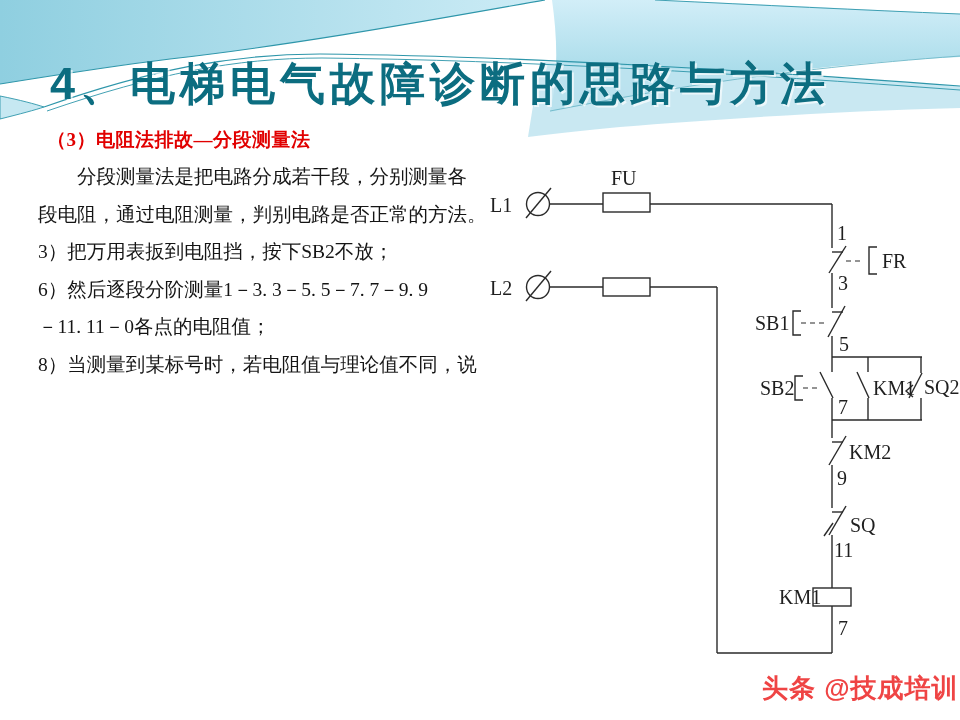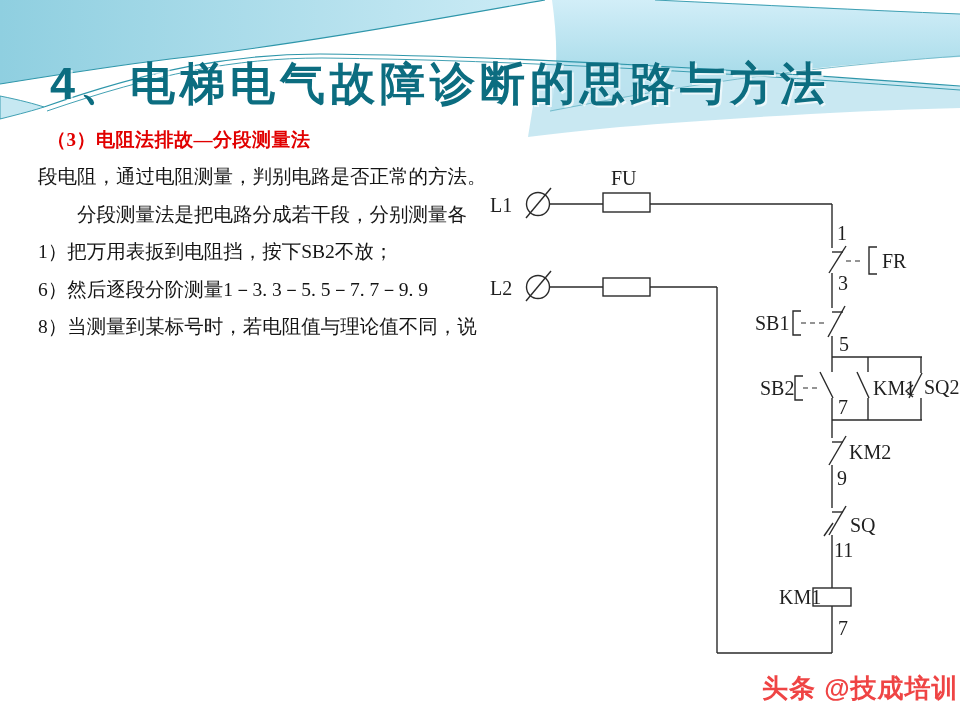--- a/index.html
+++ b/index.html
@@ -63,24 +63,25 @@
     <path d="M47,111 C155,74 235,58 322,58 C522,60 742,74 960,90" fill="none" stroke="#2e96aa" stroke-width="0.9"></path>
     <path d="M655,0 C760,5 860,10 960,14" fill="none" stroke="#2e96aa" stroke-width="0.9"></path>
     <path d="M550,111 C660,90 770,70 960,56" fill="none" stroke="#6db8c8" stroke-width="0.9"></path>
   </svg>
 
   <h1 class="title">4、电梯电气故障诊断的思路与方法</h1>
 
   <div class="subtitle">（3）电阻法排故—分段测量法</div>
 
   <div class="bodytext">
+    <div class="line indent">分段测量法是把电路分成若干段，分别测量各</div>
     <div class="line">段电阻，通过电阻测量，判别电路是否正常的方法。</div>
-    <div class="line indent">分段测量法是把电路分成若干段，分别测量各</div>
-    <div class="line">1）把万用表扳到电阻挡，按下SB2不放；</div>
+    <div class="line">3）把万用表扳到电阻挡，按下SB2不放；</div>
     <div class="line">6）然后逐段分阶测量1－3. 3－5. 5－7. 7－9. 9</div>
+    <div class="line">－11.  11－0各点的电阻值；</div>
     <div class="line">8）当测量到某标号时，若电阻值与理论值不同，说</div>
   </div>
 
   <svg class="circuit" viewBox="480 160 480 505">
 
     <g>
       <circle class="wire" cx="538" cy="204" r="11.5"></circle>
       <line class="wire" x1="526" y1="218" x2="551" y2="188"></line>
     </g>
     <line class="wire" x1="550" y1="204" x2="603" y2="204"></line>

